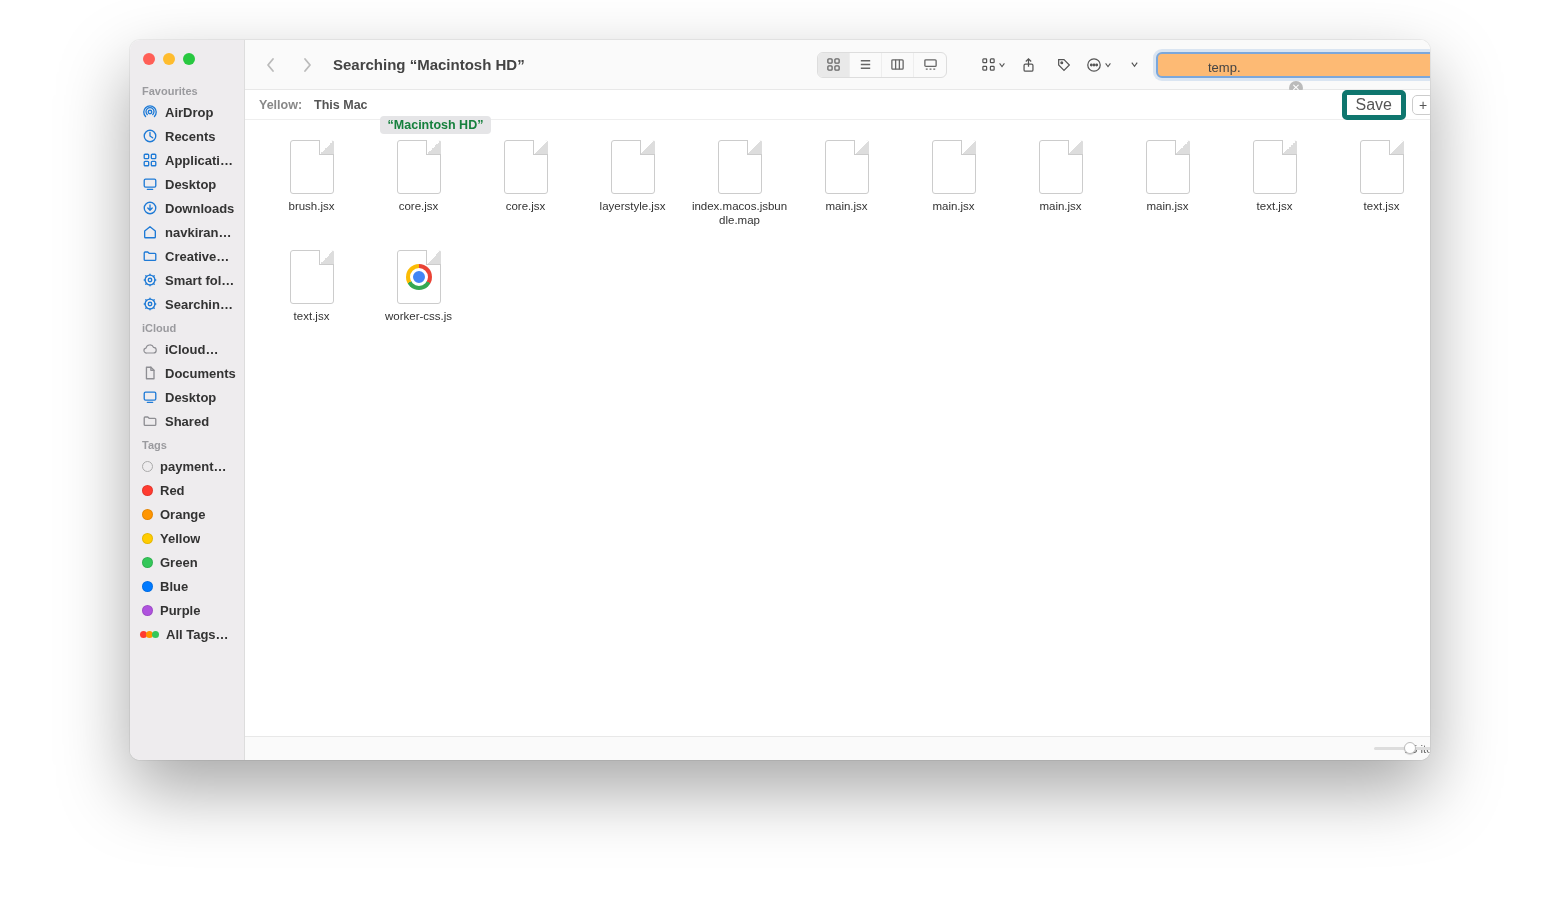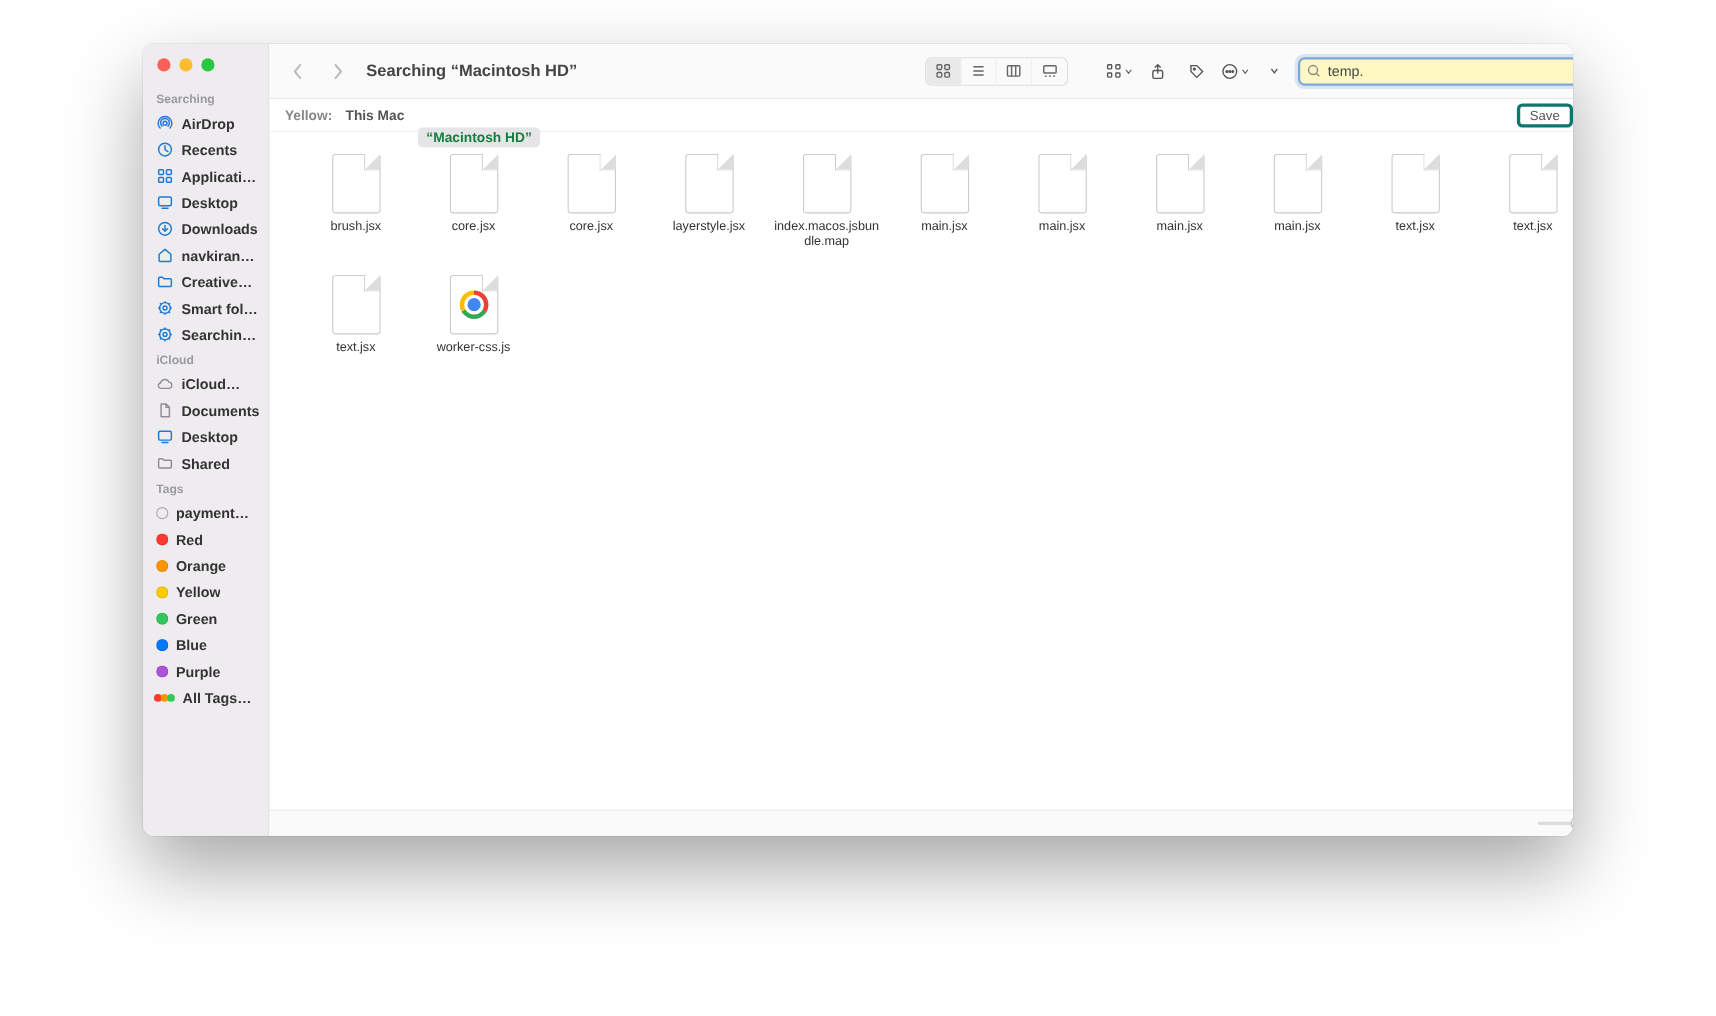--- a/index.html
+++ b/index.html
@@ -72,44 +72,44 @@
   .tb-group { display:flex; align-items:center; border:1px solid #ddd; border-radius:6px; height:26px; overflow:hidden; }
   .tb-group .seg { width:32px; height:100%; display:flex; align-items:center; justify-content:center; color:#666; border-right:1px solid #eee; }
   .tb-group .seg:last-child { border-right:none; }
   .tb-group .seg.active { background:#e9e9e9; }
   .spacer-grow { flex:0 0 18px; }
   .search {
     width: 280px; height: 26px;
     border: 2px solid #7ba7db;
     box-shadow: 0 0 0 3px rgba(123,167,219,0.25);
     border-radius: 6px;
-    background:#fef9c3;
-    display:flex; align-items:center; padding:0 6px; gap:6px;
+    background:#fdba74;
+    display:flex; align-items:center; padding:0 6px; gap:6px;flex-direction:column;
   }
   .search input {
     border:none; outline:none; flex:1; font-size:13px; background:transparent; color:#444;
   }
   .search .clear { width:14px; height:14px; border-radius:50%; background:#bbb; color:#fff; font-size:10px; line-height:14px; text-align:center; }
   
   .scopebar {
     height: 30px; border-bottom:1px solid #eee;
     display:flex; align-items:center; padding:0 14px 0 14px; gap:12px;
     font-size:12.5px; color:#555; background:#fff;
   }
   .scope-pill { background:#e5e5e7; padding:2px 8px; border-radius:4px; font-weight:600; color:#15803d;margin-top:40px; }
   .scopebar .right { margin-left:auto; display:flex; gap:6px; align-items:center; }
-  .save-btn { border:3px solid #0f766e; border-radius:5px; padding:1px 9px; font-size:12px; background:#fff; }
+  .save-btn { border:5px solid #0f766e; border-radius:5px; padding:1px 9px; font-size:16px; background:#fff; }
   .plus-btn { border:1px solid #ccc; border-radius:5px; width:22px; height:20px; display:flex;align-items:center;justify-content:center; font-size:14px; background:#fff; }
   
   .content { flex:1; overflow:auto; }
   .grid {
     display:grid;
     grid-template-columns: repeat(11, 107px);
     gap: 20px 0px;
-    padding: 18px 25px;
+    padding: 18px 13px;
     align-content: start;
   }
   .file { display:flex; flex-direction:column; align-items:center; gap:4px; }
   .file-icon {
     width:58px; height:58px; display:flex; align-items:center; justify-content:center;
   }
   .file-label { font-size:11.5px; color:#333; max-width:100px; text-align:center; line-height:1.2; word-break:break-word; }
   
   .doc { width:44px; height:54px; background:#fff; border:1px solid #ccc; border-radius:3px; position:relative; }
   .doc::before { content:""; position:absolute; top:-1px; right:-1px; width:14px; height:14px;
@@ -144,21 +144,21 @@
 <div class="stage">
   <div class="window">
 
     <div class="sidebar">
       <div class="traffic">
         <div class="dot red"></div>
         <div class="dot yellow"></div>
         <div class="dot green"></div>
       </div>
 
-      <div class="section-title">Searching</div>
+      <div class="section-title">Favourites</div>
       <div id="fav-list">
           <div class="nav-item">
             <span class="icn">
               <svg width="16" height="16" viewBox="0 0 18 18" stroke="#1e7ad6" fill="none" stroke-width="1.5" stroke-linecap="round" stroke-linejoin="round">
                 <circle cx="9" cy="9" r="2"></circle>
                 <path d="M4 14a7 7 0 1 1 10 0"></path>
                 <path d="M6 12a4.5 4.5 0 1 1 6 0"></path>
               </svg>
             </span>
             <span class="lbl">AirDrop</span>

